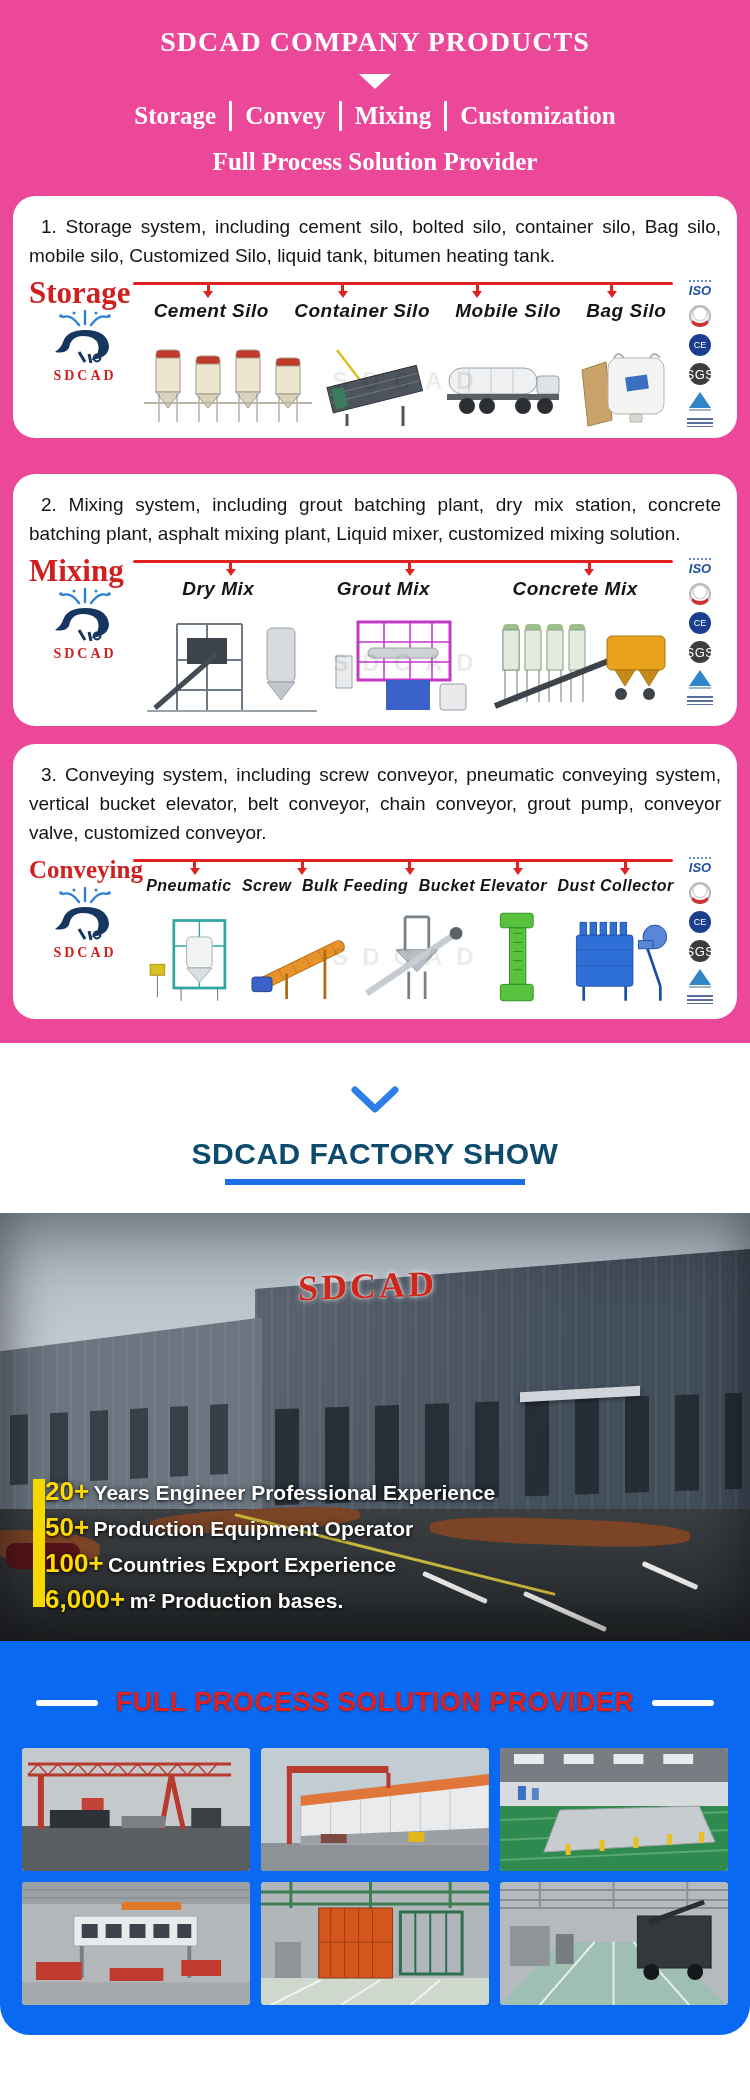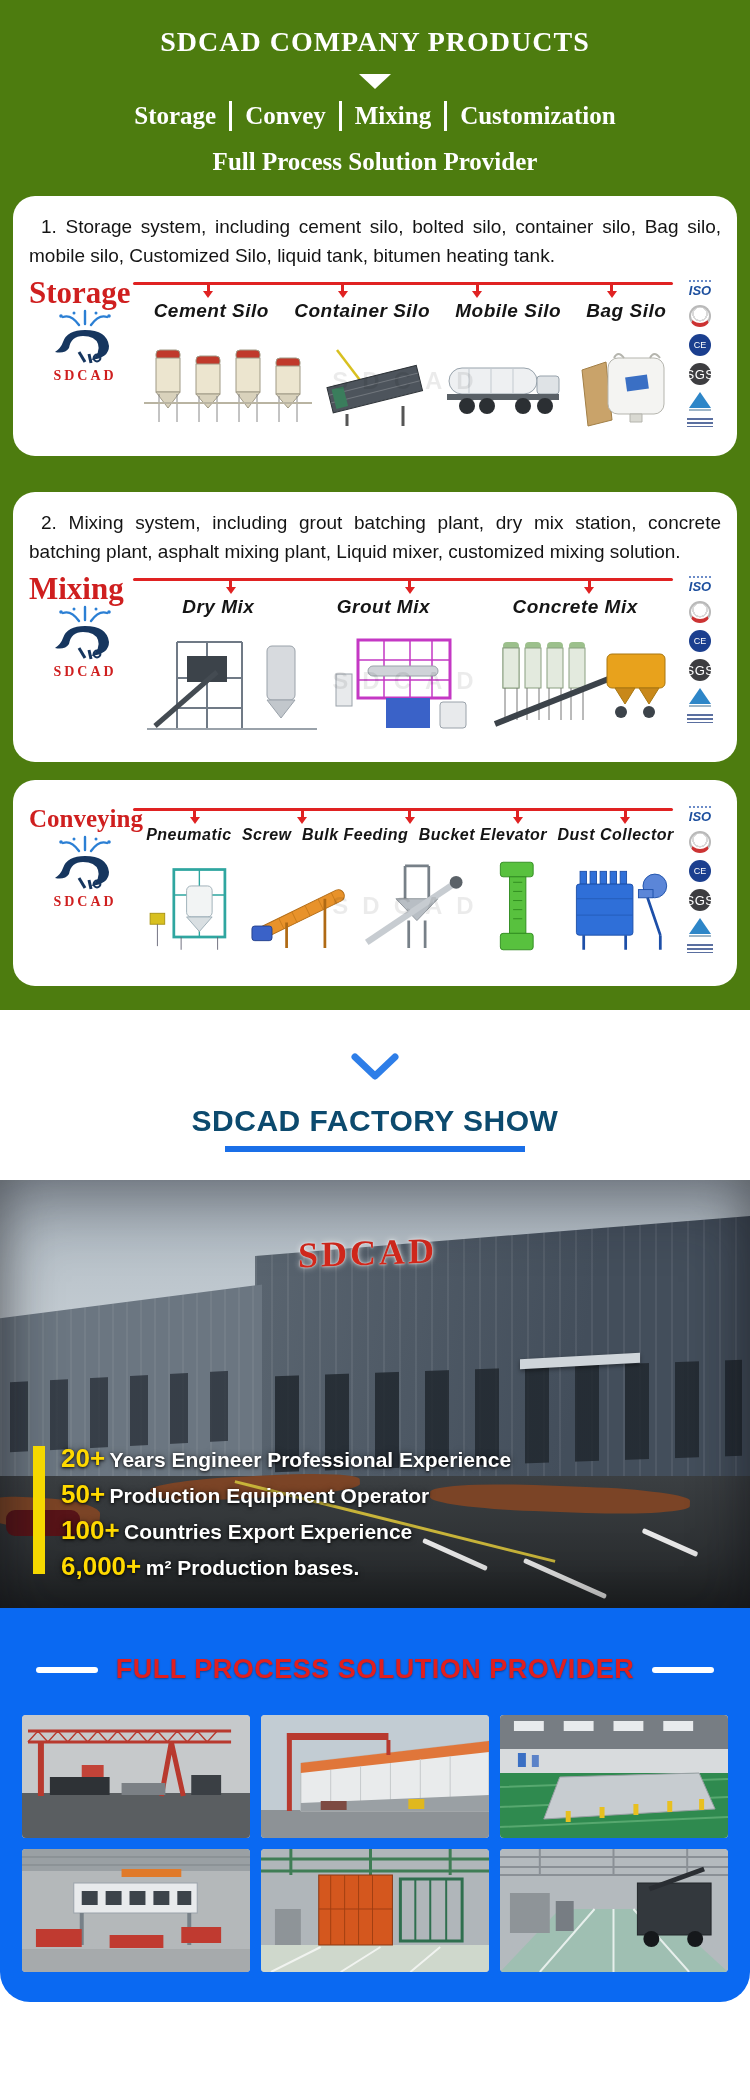--- a/index.html
+++ b/index.html
@@ -1,29 +1,29 @@
 <!DOCTYPE html>
 <html><head>
 <meta charset="utf-8">
 <style>
   html,body{margin:0;padding:0;background:#fff;}
   .page{width:750px;font-family:"Liberation Sans",sans-serif;color:#151515;}
   
-  .hero{background:#4d7c0f;padding:26px 0 24px;}
+  .hero{background:#ec4899;padding:26px 0 24px;}
   .hero-title{color:#fff;font-family:"Liberation Serif",serif;font-weight:bold;font-size:28px;
     text-align:center;letter-spacing:1px;}
   .tri-down{width:0;height:0;border-left:16px solid transparent;border-right:16px solid transparent;
     border-top:15px solid #fff;margin:16px auto 12px;}
   .nav-row{display:flex;justify-content:center;align-items:center;gap:13px;color:#fff;
     font-family:"Liberation Serif",serif;font-weight:bold;font-size:25px;}
   .navdiv{width:3px;height:30px;background:#fff;}
   .hero-sub{color:#fff;font-family:"Liberation Serif",serif;font-weight:bold;font-size:25px;
     text-align:center;margin-top:17px;}
   
-  .card{background:#fff;border-radius:22px;margin:20px 13px 0;padding:16px 16px 28px;}
+  .card{background:#fff;border-radius:22px;margin:20px 13px 0;padding:16px 16px 10px;}
   .card p{margin:0;font-size:19px;line-height:29px;text-align:justify;text-indent:12px;color:#141414;}
   .diagram{display:flex;margin-top:8px;}
   .diag-left{width:112px;flex:0 0 112px;text-align:center;}
   .cat{font-family:"Liberation Serif",serif;font-weight:bold;color:#cf1f1f;font-size:31px;line-height:30px;text-align:left;}
   .cat.small{font-size:25px;}
   .brand{font-family:"Liberation Serif",serif;font-weight:bold;color:#cf1f1f;font-size:14px;letter-spacing:3px;}
   .diag-mid{flex:1;display:flex;flex-direction:column;min-width:0;}
   .arrow-row{position:relative;height:20px;}
   .redline{position:absolute;left:-8px;right:6px;top:4px;height:3px;background:#e02222;border-radius:2px;}
   .arrows{position:absolute;left:0;right:0;top:6px;display:flex;justify-content:space-around;}
@@ -81,21 +81,21 @@
   .d3{left:-20px;top:318px;width:120px;height:30px;transform:rotate(4deg);}
   .rline{position:absolute;background:#e8e8e8;height:5px;border-radius:2px;}
   .r1{left:420px;top:372px;width:70px;transform:rotate(24deg);}
   .r2{left:520px;top:396px;width:90px;transform:rotate(24deg);}
   .r3{left:640px;top:360px;width:60px;transform:rotate(24deg);}
   .yline{position:absolute;left:230px;top:340px;width:330px;height:3px;background:#c8b43a;transform:rotate(14deg);}
   .car{position:absolute;left:6px;top:330px;width:74px;height:26px;background:#571418;border-radius:9px;}
   .vignette{position:absolute;inset:0;box-shadow:inset 0 30px 60px rgba(20,20,30,.35),inset 0 -20px 50px rgba(0,0,0,.35);}
   .stats{position:absolute;left:33px;bottom:22px;}
   .ybar{position:absolute;left:0;top:4px;width:12px;height:128px;background:#f5d800;}
-  .stat-line{margin-left:28px;line-height:33px;white-space:nowrap;
+  .stat-line{margin-left:12px;line-height:33px;white-space:nowrap;
     text-shadow:0 1px 3px rgba(0,0,0,.85),0 0 6px rgba(0,0,0,.5);}
   .stat-line .v{color:#ffd900;font-weight:800;font-size:26px;}
   .stat-line .t{color:#fff;font-weight:bold;font-size:21px;}
   
   .bottom{background:#0a69f2;border-radius:0 0 30px 30px;padding:46px 0 30px;}
   .bottom-head{display:flex;align-items:center;justify-content:center;gap:18px;}
   .dash{width:62px;height:6px;background:#fff;border-radius:3px;}
   .bottom-title{color:#e01f1f;font-weight:800;font-size:27px;letter-spacing:.5px;
     text-shadow:0 1px 2px rgba(0,0,0,.35);}
   .grid{display:grid;grid-template-columns:repeat(3,1fr);gap:11px;margin:30px 22px 0;}
@@ -350,20 +350,21 @@
           <span class="cert">
               <span class="ic-tri"></span>
               <span class="ic-tri-base"></span>
             </span>
           <span class="cert ic-cnas"></span>
         </div>
       </div>
     </div>
 
     <div class="card" style="margin-top:18px;">
+      <p>3. Conveying system, including screw conveyor, pneumatic conveying system, vertical bucket elevator, belt conveyor, chain conveyor, grout pump, conveyor valve, customized conveyor.</p>
       <div class="diagram">
         <div class="diag-left">
           <div class="cat small">Conveying</div>
           <svg width="72" height="56" viewBox="0 0 72 56">
             <g fill="none" stroke="#2b7fd4" stroke-width="2.4" stroke-linecap="round">
               <path d="M36 16 Q36 6 36 3"></path>
                 <path d="M30 17 Q22 6 14 9"></path>
                 <path d="M42 17 Q50 6 58 9"></path>
             </g>
             <circle cx="12" cy="8" r="1.8" fill="#2b7fd4"></circle>

